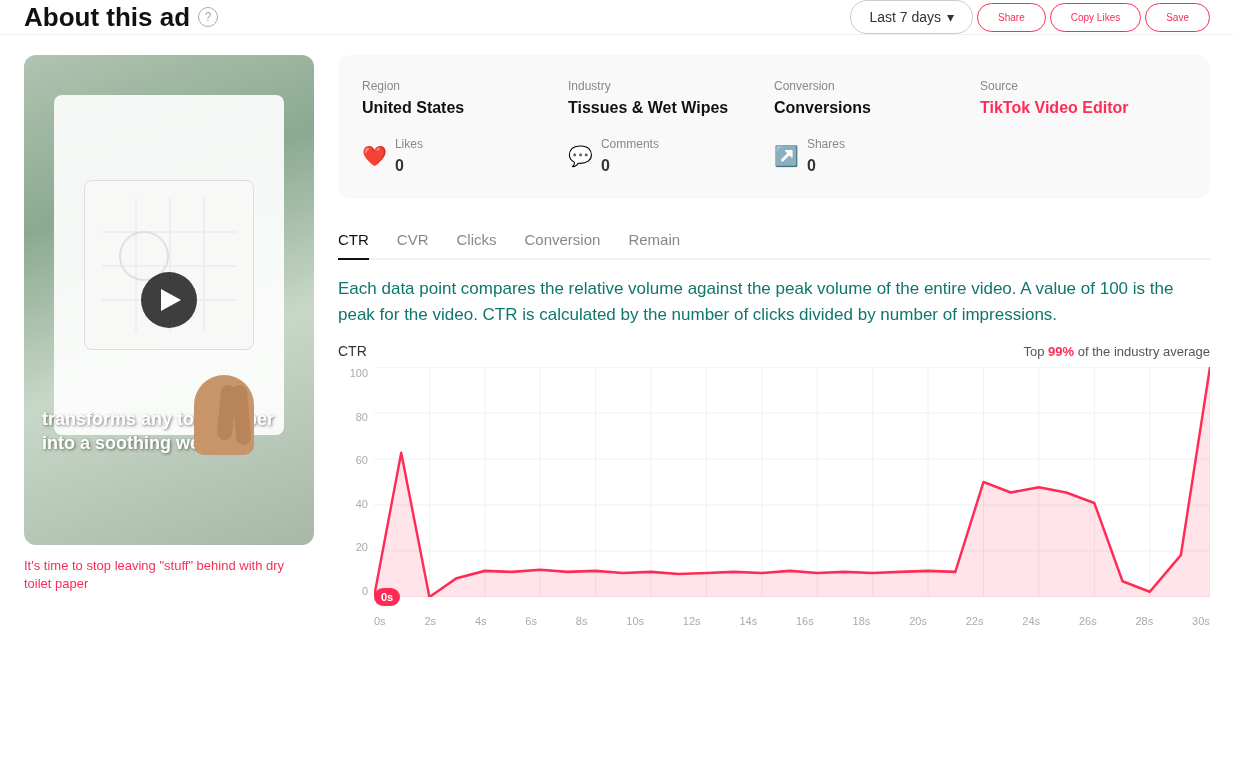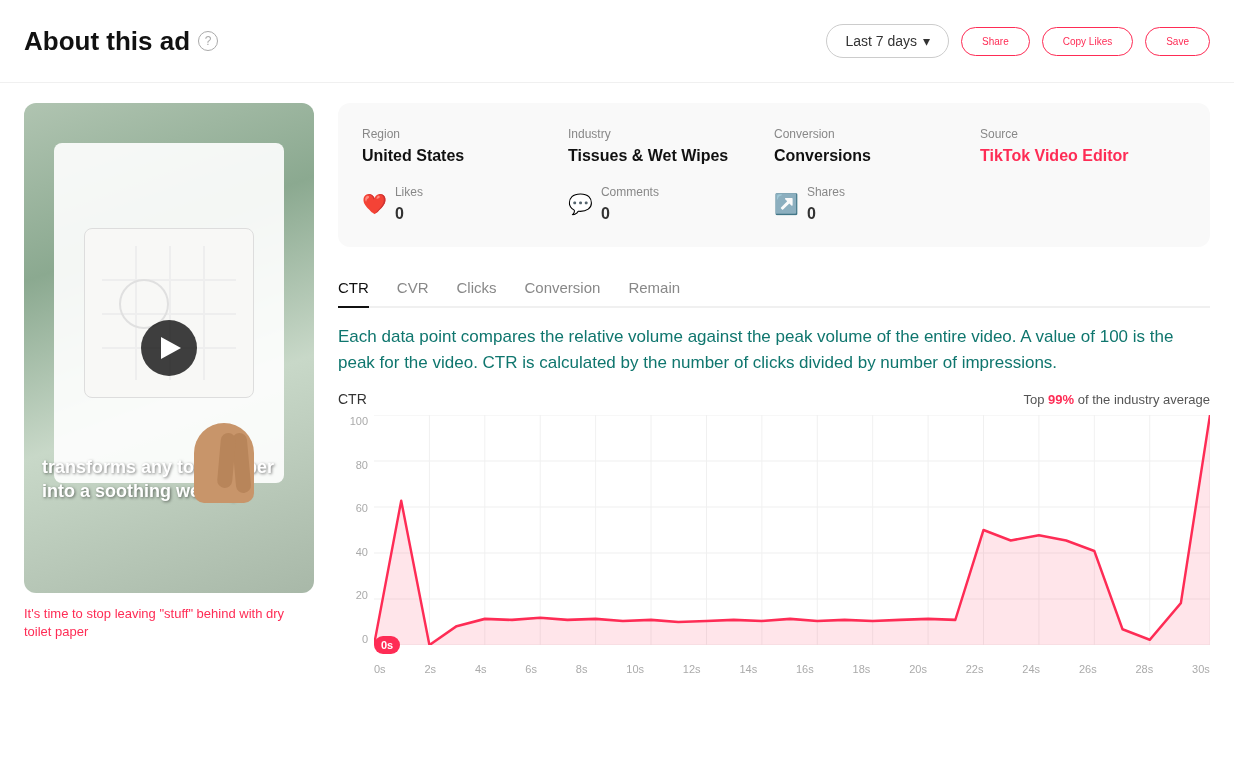--- a/index.html
+++ b/index.html
@@ -2,21 +2,21 @@
 <html><head>
   <meta charset="utf-8">
   <style>
     * { box-sizing: border-box; margin: 0; padding: 0; }
     body { font-family: -apple-system, BlinkMacSystemFont, 'Segoe UI', sans-serif; background: #fff; color: #333; }
 
     .header {
       display: flex;
       align-items: center;
       justify-content: space-between;
-      padding: 24px 24px;
+      padding: 0 24px;
       border-bottom: 1px solid #f0f0f0;
     }
 
     .header-left {
       display: flex;
       align-items: center;
       gap: 8px;
     }
 
     .header-title {
@@ -34,21 +34,21 @@
       align-items: center;
       justify-content: center;
       font-size: 12px;
       color: #aaa;
       cursor: pointer;
     }
 
     .header-right {
       display: flex;
       align-items: center;
-      gap: 12px;
+      gap: 4px;
     }
 
     .date-picker {
       border: 1.5px solid #ccc;
       border-radius: 20px;
       padding: 8px 18px;
       font-size: 14px;
       cursor: pointer;
       display: flex;
       align-items: center;

